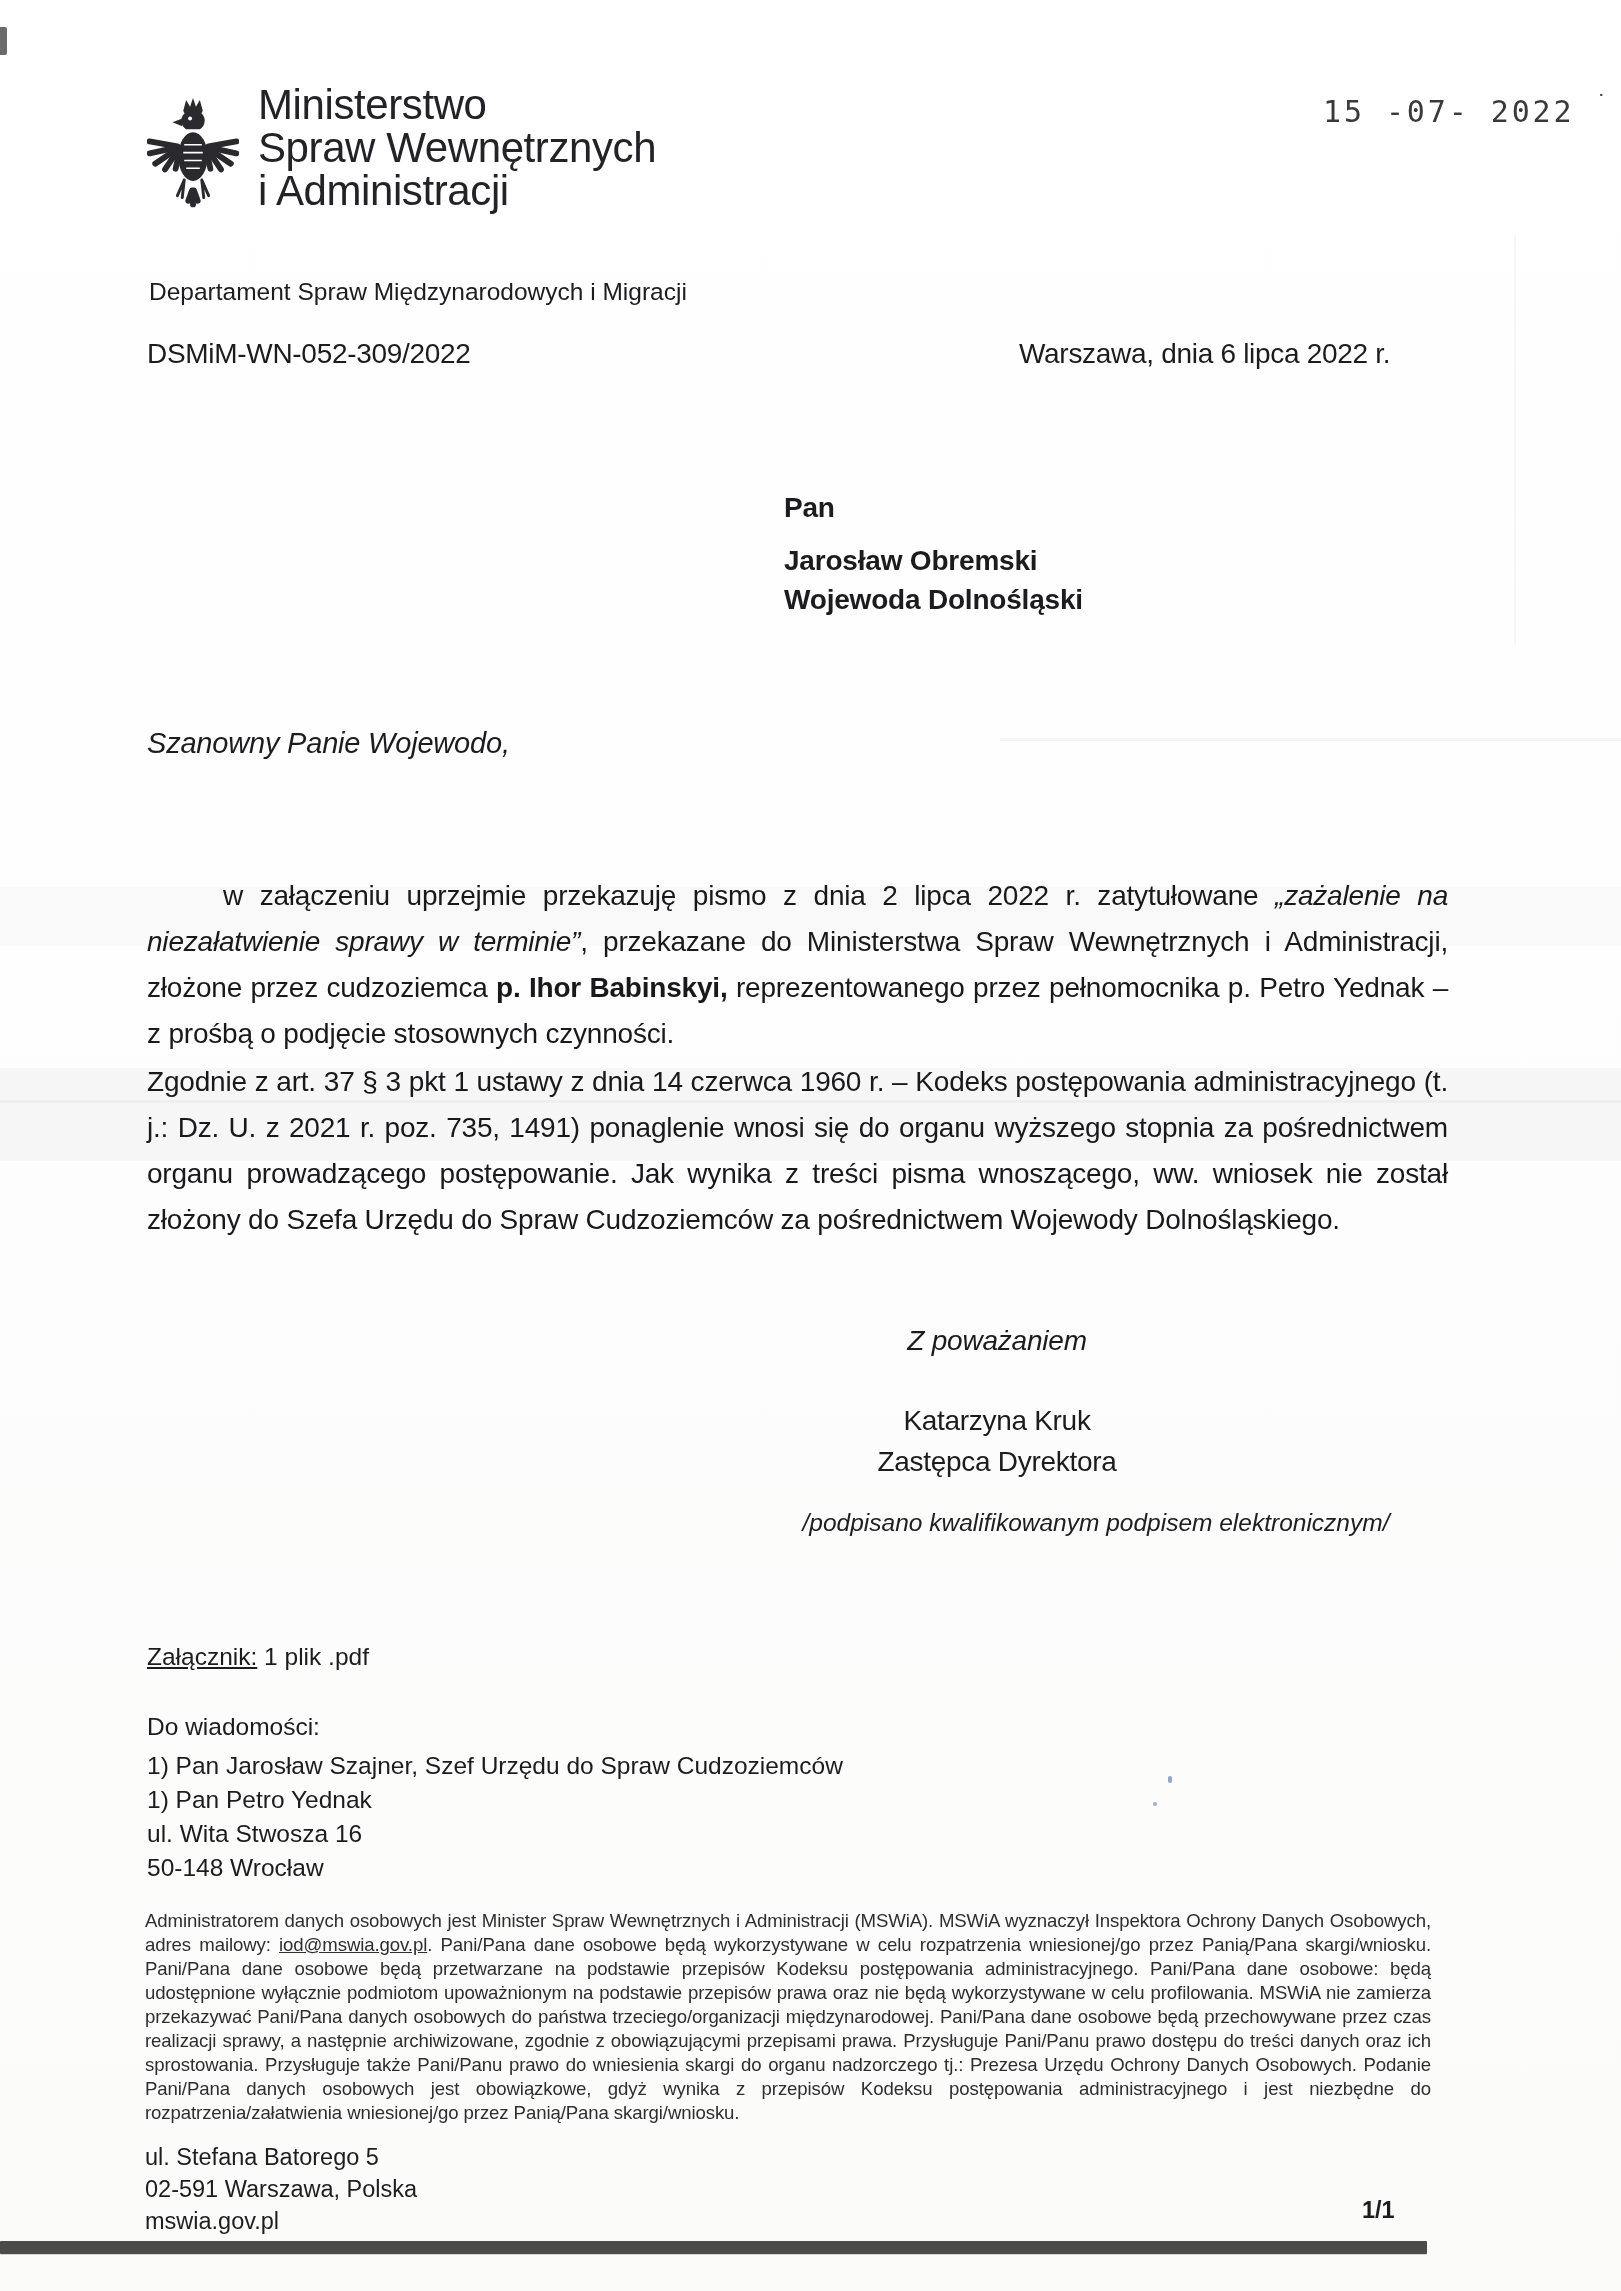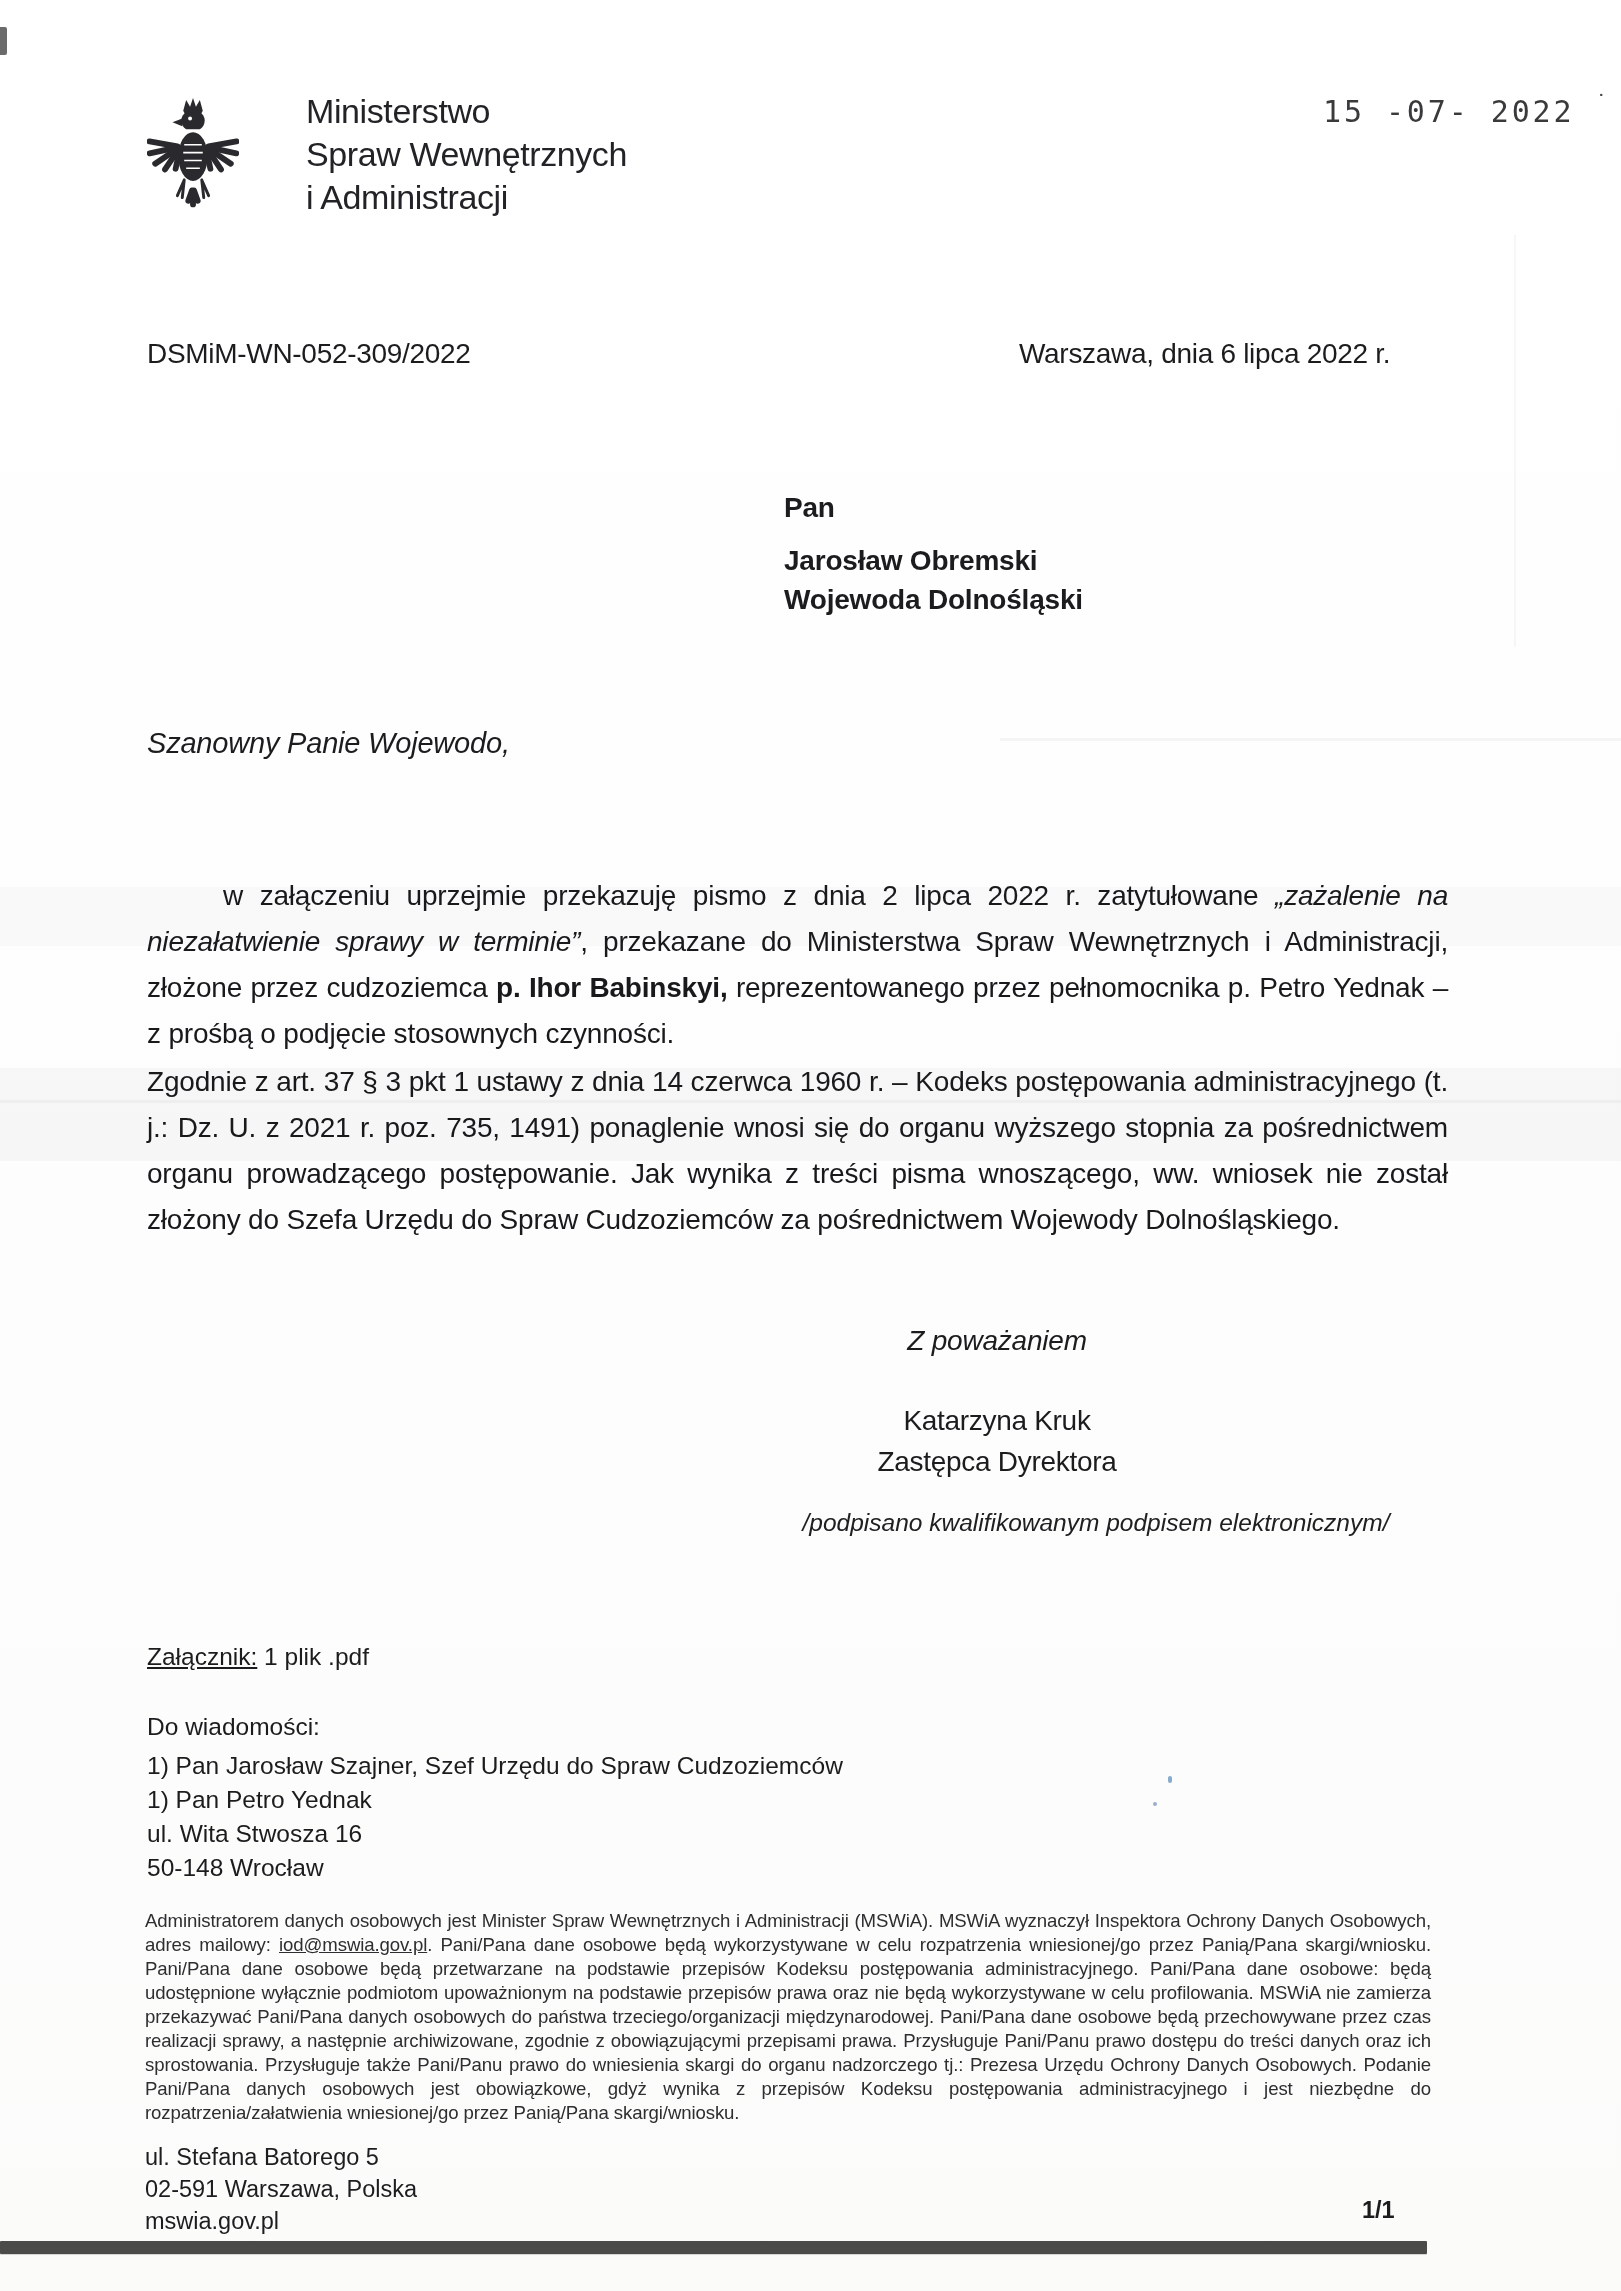--- a/index.html
+++ b/index.html
@@ -8,21 +8,21 @@
     width:1621px;height:2292px;
     background:linear-gradient(180deg,#ffffff 0%,#fdfdfd 55%,#fbfbfa 100%);
     font-family:"Liberation Sans",sans-serif;
     color:#1c1c1e;
     overflow:hidden;
   }
   .abs{position:absolute;}
 
   
   .emblem{left:147px;top:96px;width:92px;height:125px;}
-  .ministry{left:258px;top:90px;font-size:34px;line-height:43px;color:#232327;letter-spacing:-0.4px;margin-left:48px;}
+  .ministry{left:258px;top:83px;font-size:42px;line-height:43px;color:#232327;letter-spacing:-0.4px;}
   .stamp{
     left:1323px;top:94px;width:274px;
     font-family:"DejaVu Sans Mono",monospace;
     font-size:30px;letter-spacing:2.9px;color:#2a2a2c;
     opacity:.92;white-space:nowrap;
   }
   .stamp-tick{position:absolute;right:-13.7px;top:-3.9px;font-size:21.6px;color:#3a3a3c;}
 
   .department{left:149px;top:278px;font-size:24.5px;color:#1d1d20;}
   .refnum{left:147px;top:338px;font-size:28px;letter-spacing:-0.3px;}
@@ -128,20 +128,21 @@
     <div>Ministerstwo</div>
     <div>Spraw Wewnętrznych</div>
     <div>i Administracji</div>
   </div>
 
   <div class="abs stamp">
     <span>15 -07- 2022</span>
     <span class="stamp-tick">˙</span>
   </div>
 
+  <div class="abs department">Departament Spraw Międzynarodowych i Migracji</div>
   <div class="abs refnum">DSMiM-WN-052-309/2022</div>
   <div class="abs placedate">Warszawa, dnia 6 lipca 2022 r.</div>
 
   <div class="abs recipient">
     <div>Pan</div>
     <div class="gap"></div>
     <div>Jarosław Obremski</div>
     <div>Wojewoda Dolnośląski</div>
   </div>
 

